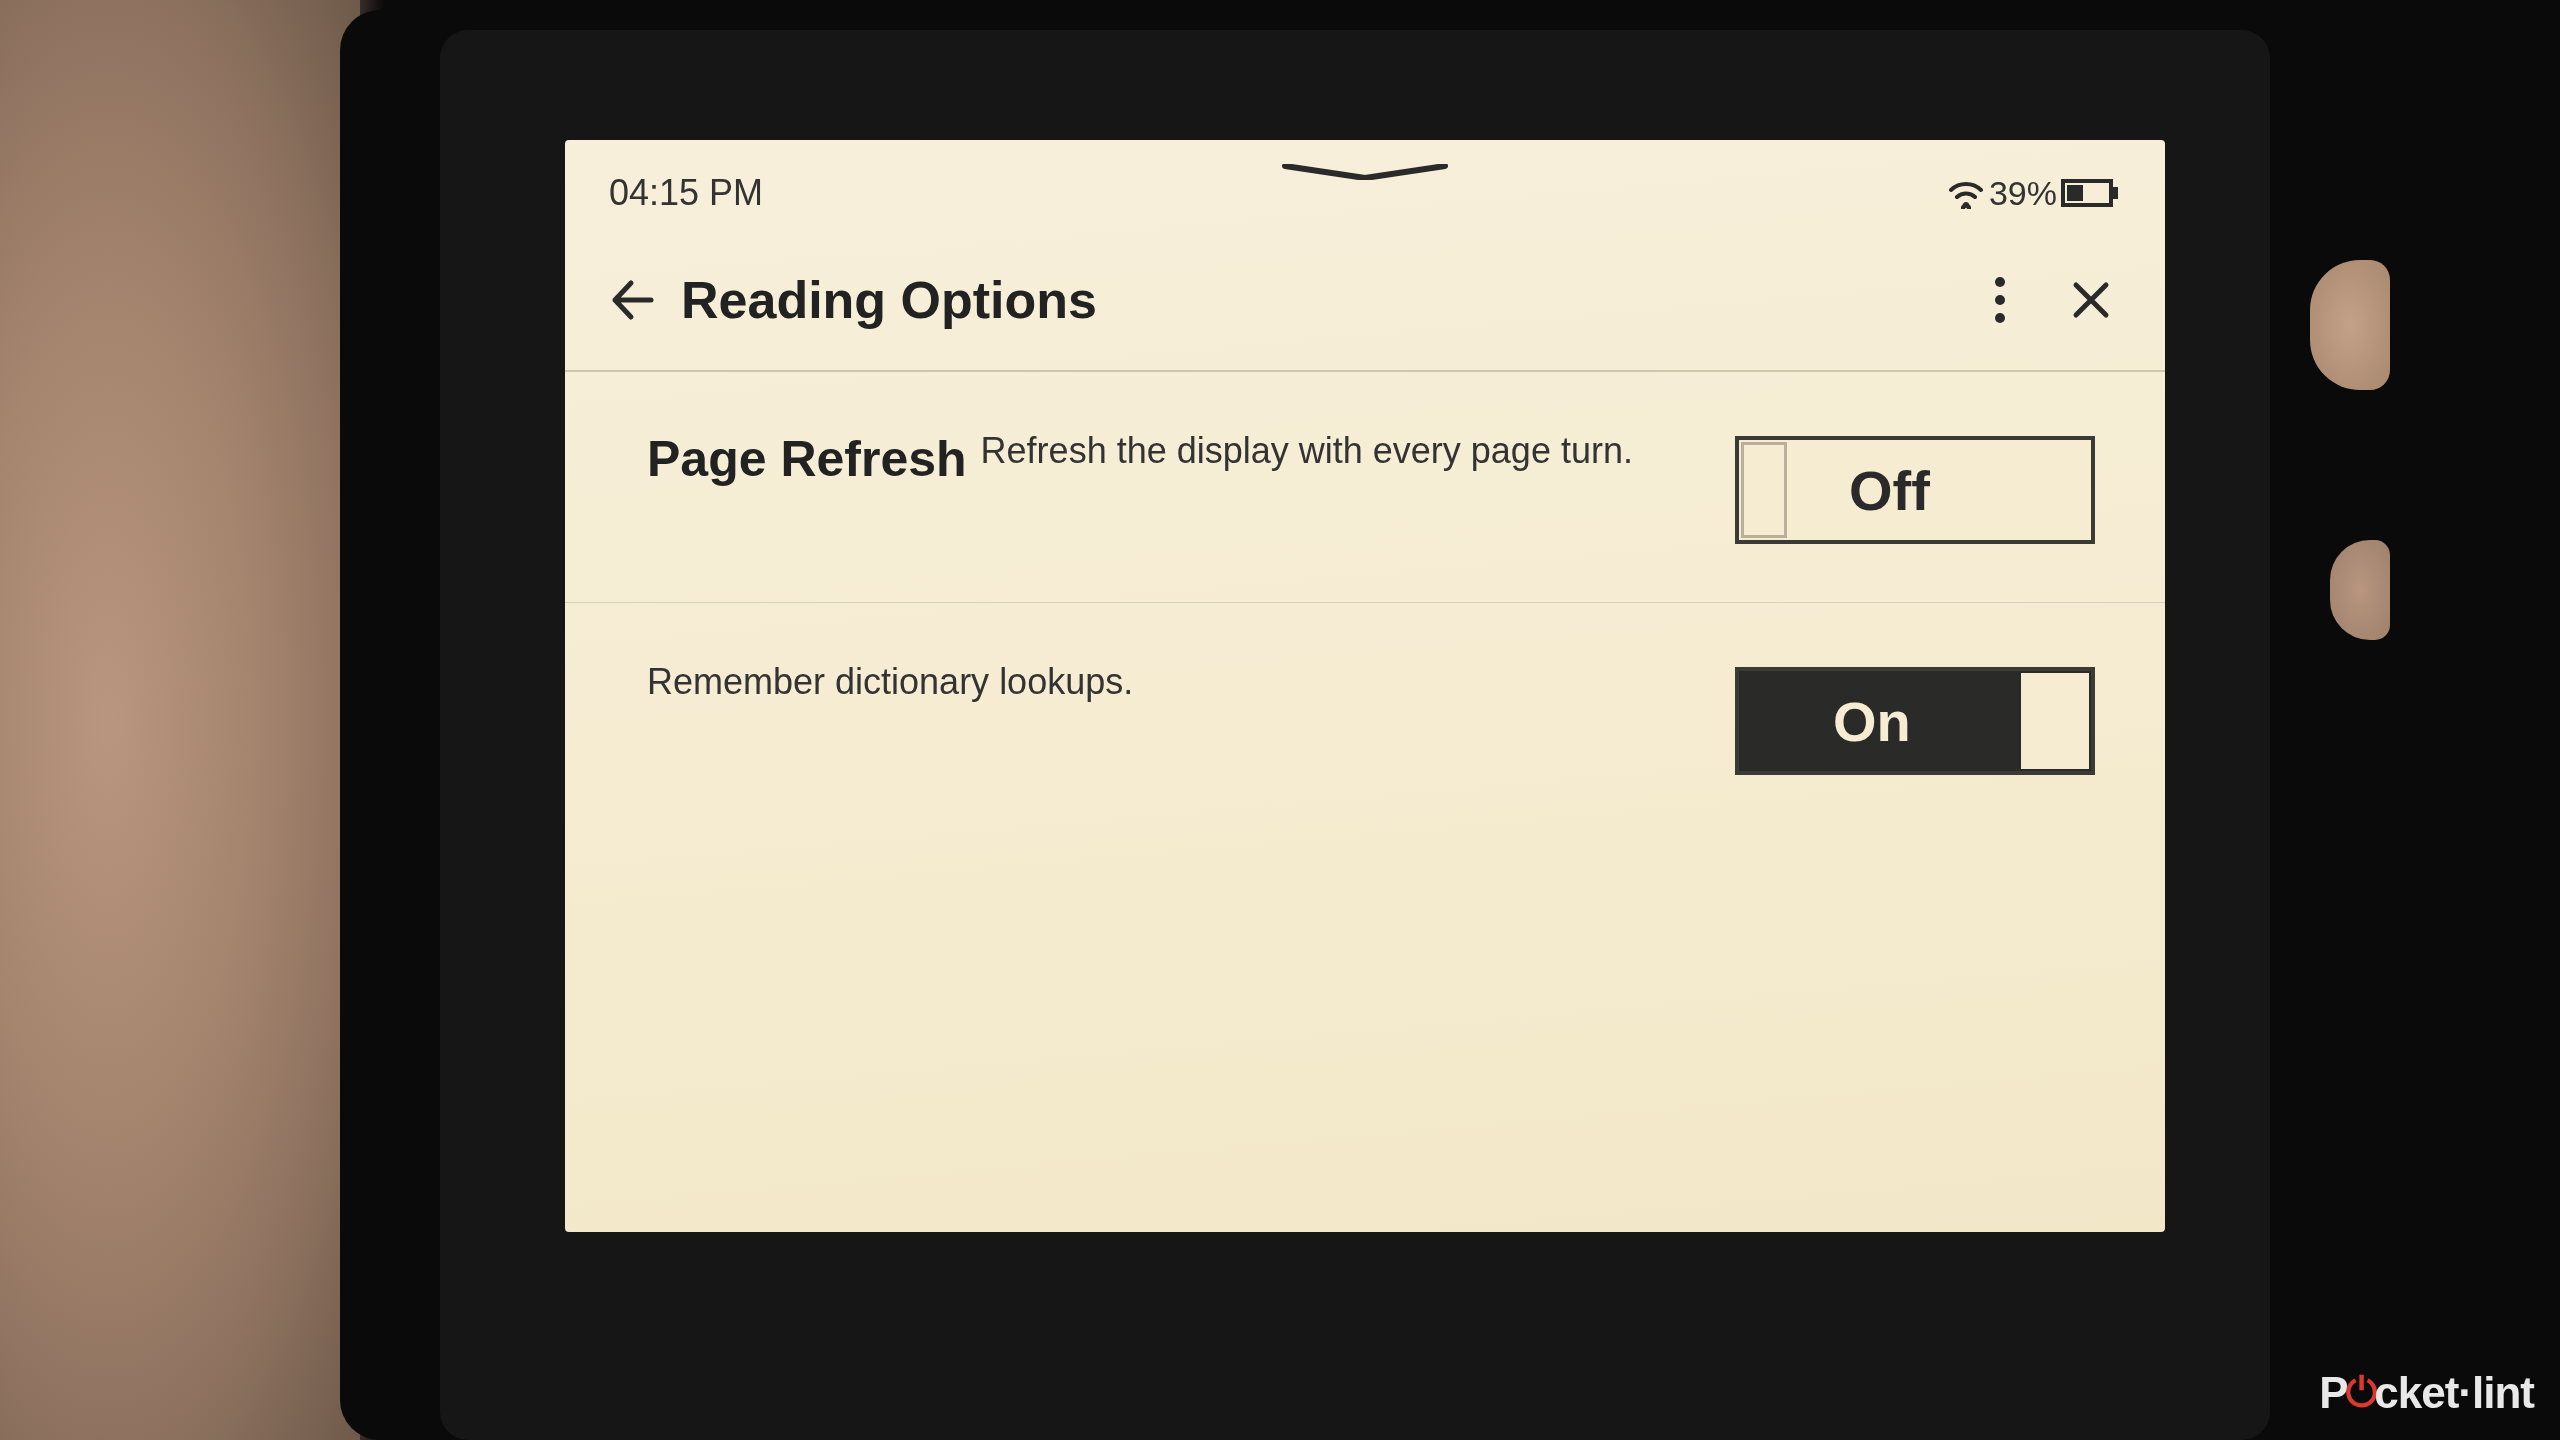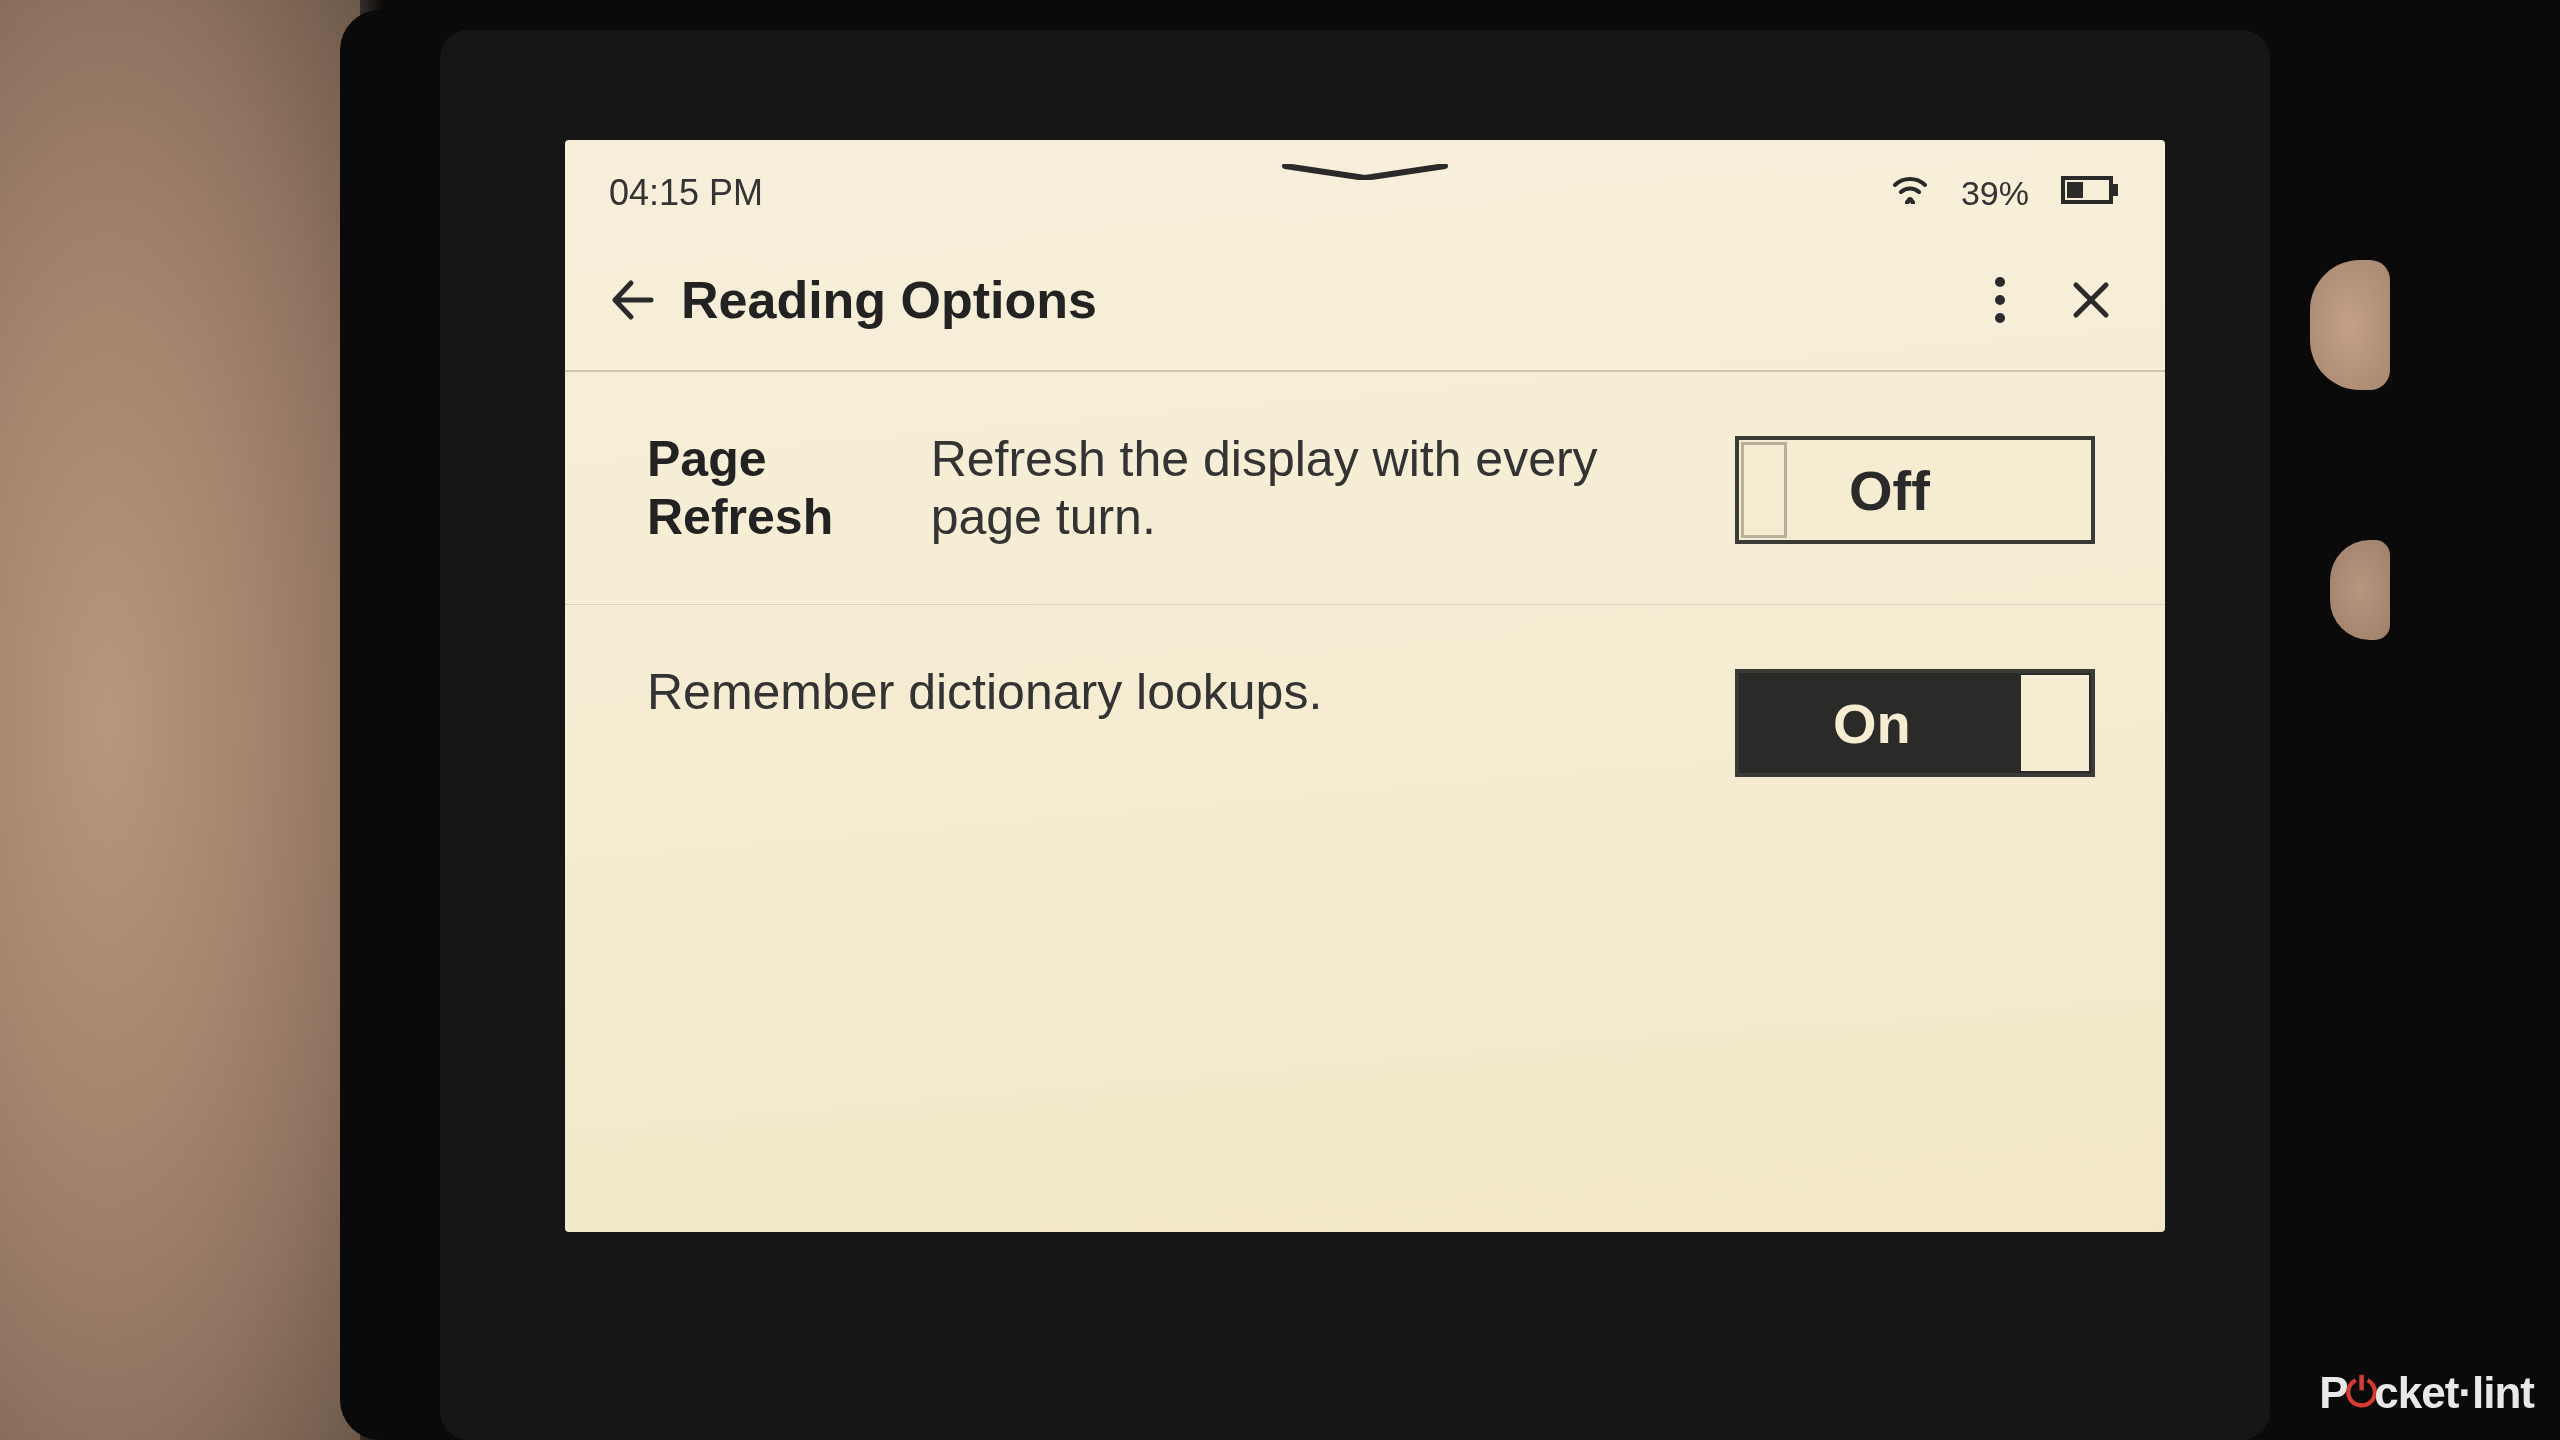--- a/index.html
+++ b/index.html
@@ -79,22 +79,22 @@
       position: absolute;
       left: 50%;
       top: 24px;
       transform: translateX(-50%);
       width: 170px;
       height: 16px;
     }
     
     .status-right {
       display: flex;
-      align-items: flex-start;
-      gap: 32px;
+      align-items: flex-end;
+      gap: 4px;
     }
     
     .status-battery-text {
       font-size: 34px;
       font-weight: 500;
       color: #333;
     }
     
     .header {
       display: flex;
@@ -150,21 +150,21 @@
       flex: 1;
     }
     
     .setting-title {
       font-size: 50px;
       font-weight: 700;
       color: #222;
     }
     
     .setting-desc {
-      font-size: 50px;
+      font-size: 36px;
       font-weight: 400;
       color: #333;
     }
     
     .toggle {
       width: 360px;
       height: 108px;
       border: 4px solid #3a3a36;
       position: relative;
       display: flex;

